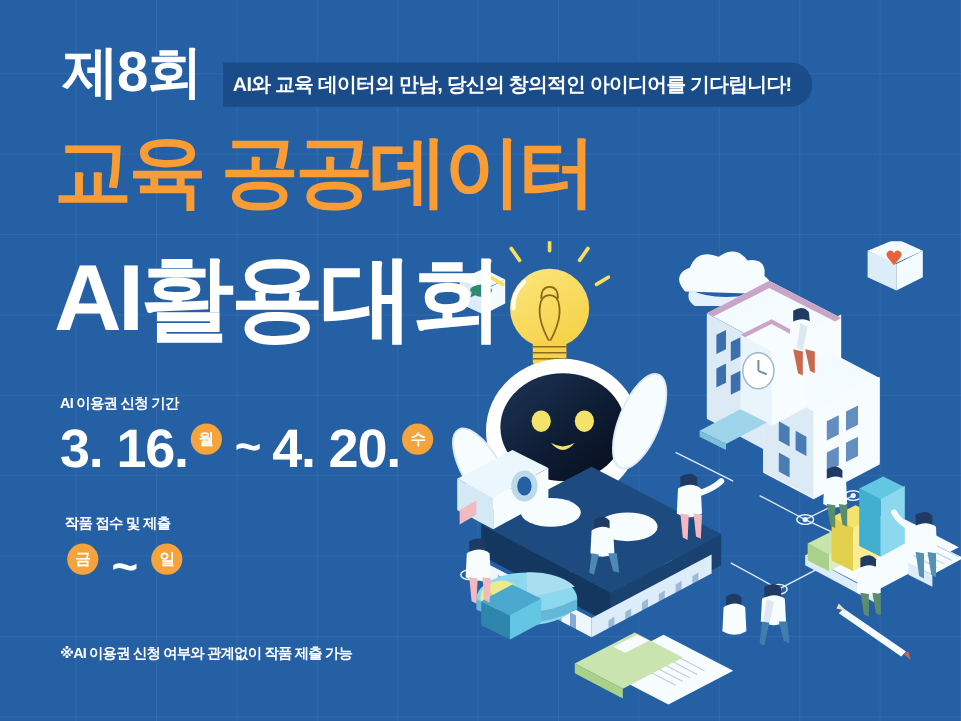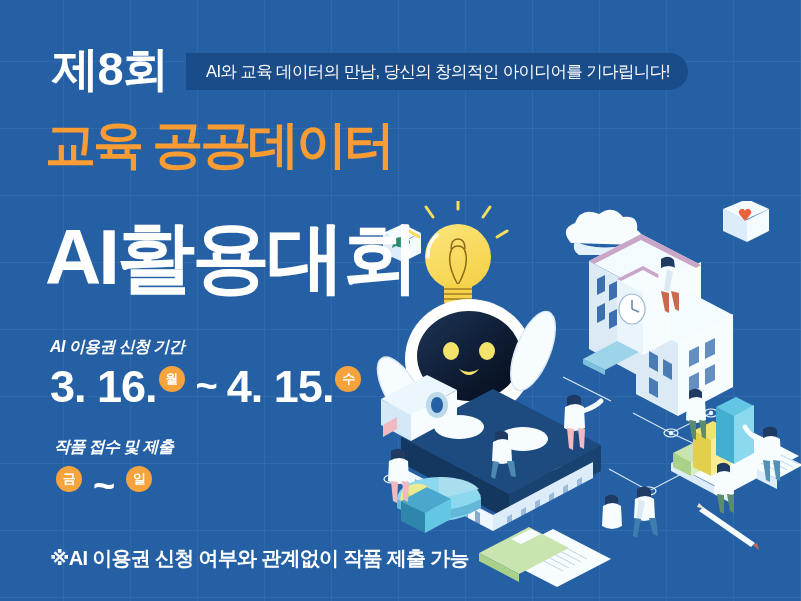--- a/index.html
+++ b/index.html
@@ -25,56 +25,56 @@
   }
 
   
   .text-col {
     position: absolute;
     left: 0; top: 0;
     width: 801px; height: 601px;
     z-index: 40;
     pointer-events: none;
   }
-  .text-col > * { pointer-events: auto; margin-top: 9px; }
+  .text-col > * { pointer-events: auto; }
 
   .edition {
     position: absolute;
     left: 52px;
     top: 36px;
     font-size: 47px;
     font-weight: bold;
     color: #ffffff;
     letter-spacing: -1.5px;
     line-height: 1;
     white-space: nowrap;
   }
 
   .tagline {
     position: absolute;
     left: 186px;
-    top: 44px;
+    top: 52px;
     height: 37px;
     display: flex;
     align-items: center;
-    padding: 0 18px 0 20px;
+    padding: 0 18px 0 8px;
     background: #1a4c89;
     border-radius: 0 19px 19px 0;
     color: #ffffff;
     font-size: 16.5px;
-    font-weight: normal;
+    font-weight: bold;
     letter-spacing: -0.6px;
     white-space: nowrap;
   }
 
   .title-1 {
     position: absolute;
     left: 45px;
     top: 110px;
-    font-size: 51px;
+    font-size: 65px;
     font-weight: bold;
     color: #f89c33;
     letter-spacing: -3px;
     line-height: 1;
     white-space: nowrap;
   }
 
   .title-2 {
     position: absolute;
     left: 45px;
@@ -87,27 +87,26 @@
     white-space: nowrap;
   }
 
   .period {
     position: absolute;
   }
   .period.p1 { left: 50px; top: 328px; }
   .period.p2 { left: 54px; top: 428px; }
 
   .period-label {
-    font-size: 16px;
+    font-size: 12px;
     font-weight: bold;
     color: #ffffff;
     letter-spacing: -0.6px;
     white-space: nowrap;
     margin-bottom: 6px;
-    font-style: italic;
   }
 
   .period-dates {
     display: flex;
     align-items: flex-start;
     white-space: nowrap;
   }
   .date-num {
     font-size: 45px;
     font-weight: bold;
@@ -135,21 +134,21 @@
     font-weight: bold;
     color: #ffffff;
     margin: 2px 9px 0 11px;
     line-height: 1.1;
   }
 
   .note {
     position: absolute;
     left: 50px;
     top: 536px;
-    font-size: 20px;
+    font-size: 12px;
     font-weight: bold;
     color: #ffffff;
     letter-spacing: -0.7px;
     white-space: nowrap;
   }
 
   
   .illustration {
     position: absolute;
     right: 0;
@@ -469,21 +468,21 @@
 
     <div class="title-1">교육 공공데이터</div>
     <div class="title-2">AI활용대회</div>
 
     <div class="period p1">
       <div class="period-label">AI 이용권 신청 기간</div>
       <div class="period-dates">
         <span class="date-num">3. 16.</span>
         <span class="day-badge">월</span>
         <span class="tilde">~</span>
-        <span class="date-num">4. 15.</span>
+        <span class="date-num">4. 20.</span>
         <span class="day-badge">수</span>
       </div>
     </div>
 
     <div class="period p2">
       <div class="period-label">작품 접수 및 제출</div>
       <div class="period-dates">
         <span class="day-badge">금</span>
         <span class="tilde">~</span>
         <span class="day-badge">일</span>

